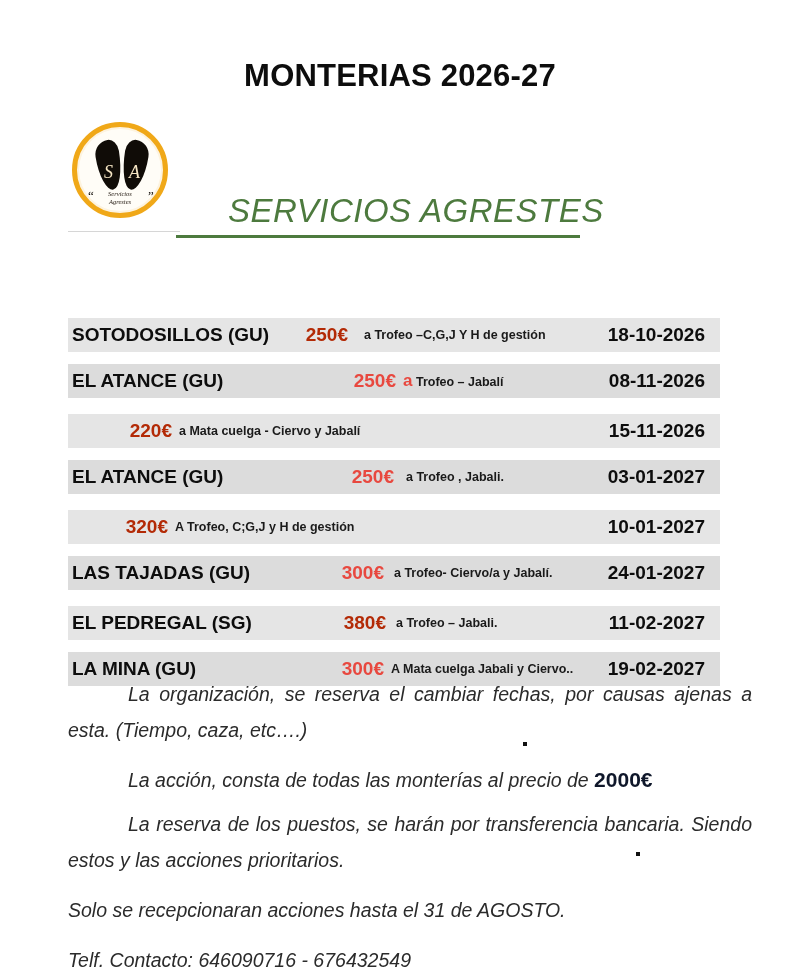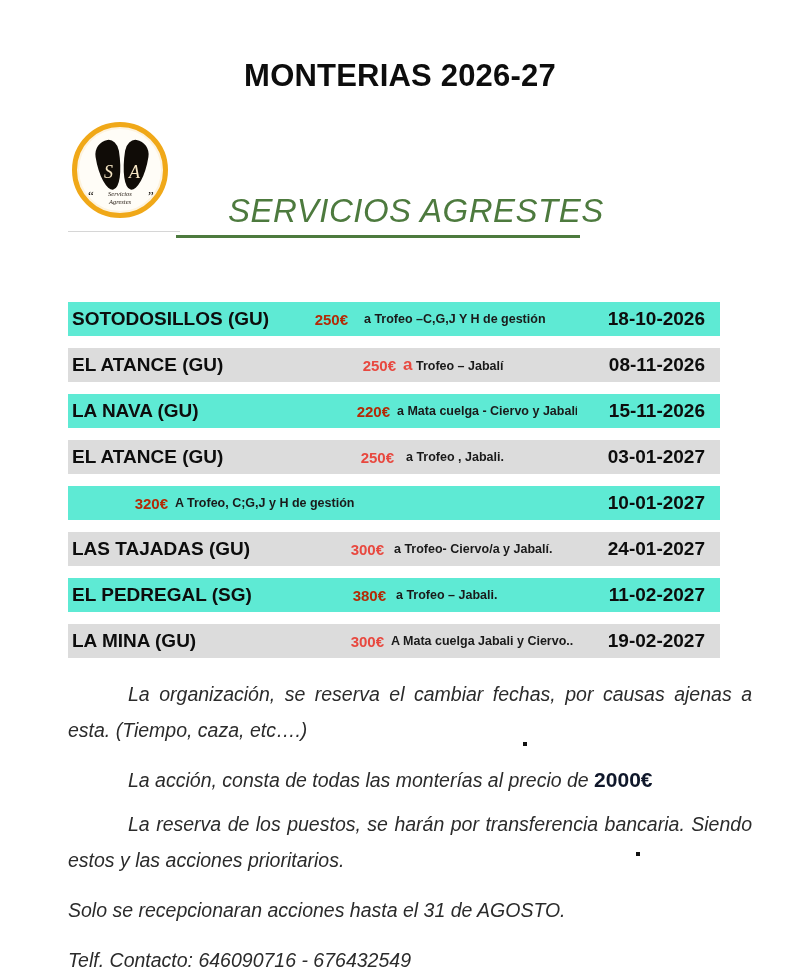--- a/index.html
+++ b/index.html
@@ -139,38 +139,38 @@
     width: 652px;
   }
   .sched-row {
     position: relative;
     height: 34px;
     margin-bottom: 12px;
     display: flex;
     align-items: center;
     box-sizing: border-box;
   }
-  .sched-row.olive { background: #5eead4; }
+  .sched-row.olive { background: #e5e5e5; margin-top: 16px; }
   .sched-row.gray  { background: #dcdcdc; justify-content: space-between; }
 
   .cell-place {
     width: 218px;
     flex: 0 0 218px;
     padding-left: 4px;
     box-sizing: border-box;
     font-size: 19px;
     font-weight: bold;
     color: #0d0d0d;
     white-space: nowrap;
     font-family: "Liberation Sans", sans-serif;
   }
   .cell-price {
     flex: 0 0 62px;
     text-align: right;
-    font-size: 15px;
+    font-size: 19px;
     font-weight: bold;
     white-space: nowrap;
     font-family: "Liberation Sans", sans-serif;
   }
   .olive .cell-price { color: #b32a06; }
   .gray  .cell-price { color: #e8483f; }
 
   .cell-desc {
     flex: 1 1 auto;
     padding-left: 7px;
@@ -278,21 +278,20 @@
       <div class="cell-desc">a Trofeo –C,G,J Y H de gestión</div>
       <div class="cell-date">18-10-2026</div>
     </div>
     <div class="sched-row gray r2">
       <div class="cell-place">EL ATANCE (GU)</div>
       <div class="cell-price">250€</div>
       <div class="cell-desc"><span class="lead">a</span> <span>Trofeo – Jabalí</span></div>
       <div class="cell-date">08-11-2026</div>
     </div>
     <div class="sched-row olive r3">
-      <div class="cell-place">LA NAVA (GU)</div>
       <div class="cell-price">220€</div>
       <div class="cell-desc">a Mata cuelga -  Ciervo y Jabalí</div>
       <div class="cell-date">15-11-2026</div>
     </div>
     <div class="sched-row gray r4">
       <div class="cell-place">EL ATANCE (GU)</div>
       <div class="cell-price">250€</div>
       <div class="cell-desc">a Trofeo , Jabali.</div>
       <div class="cell-date">03-01-2027</div>
     </div>

